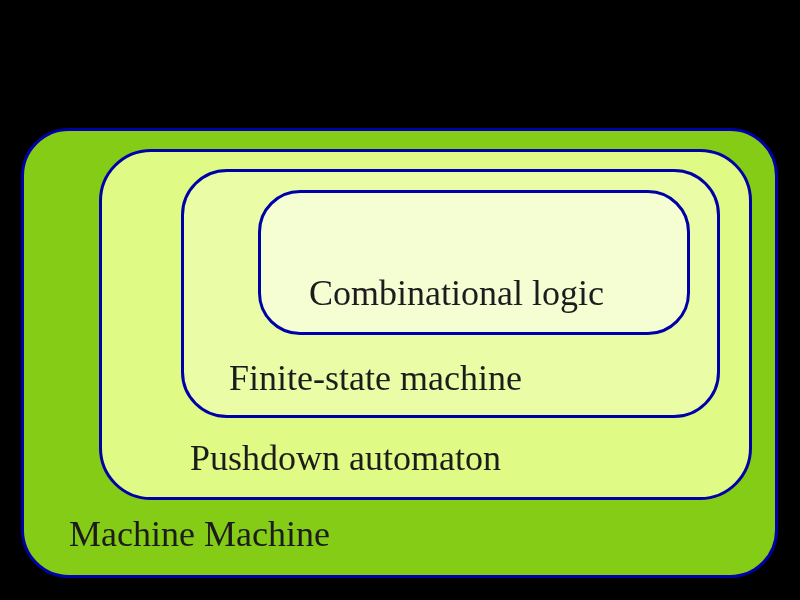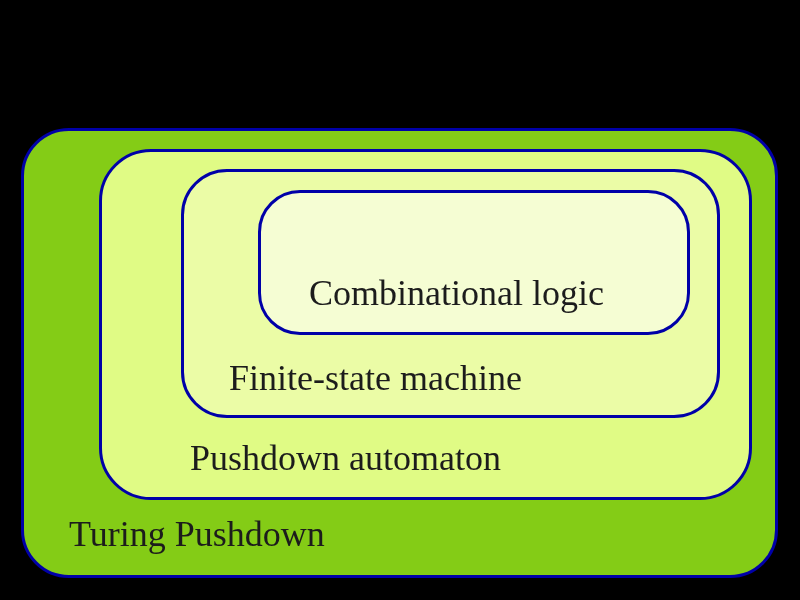--- a/index.html
+++ b/index.html
@@ -51,15 +51,15 @@
 
           <span class="set-label" id="label-combinational">Combinational logic</span>
         </div>
 
         <span class="set-label" id="label-fsm">Finite-state machine</span>
       </div>
 
       <span class="set-label" id="label-pushdown">Pushdown automaton</span>
     </div>
 
-    <span class="set-label" id="label-turing">Turing Pushdown</span>
+    <span class="set-label" id="label-turing">Machine Machine</span>
   </div>
 </div>
 
 </body></html>

